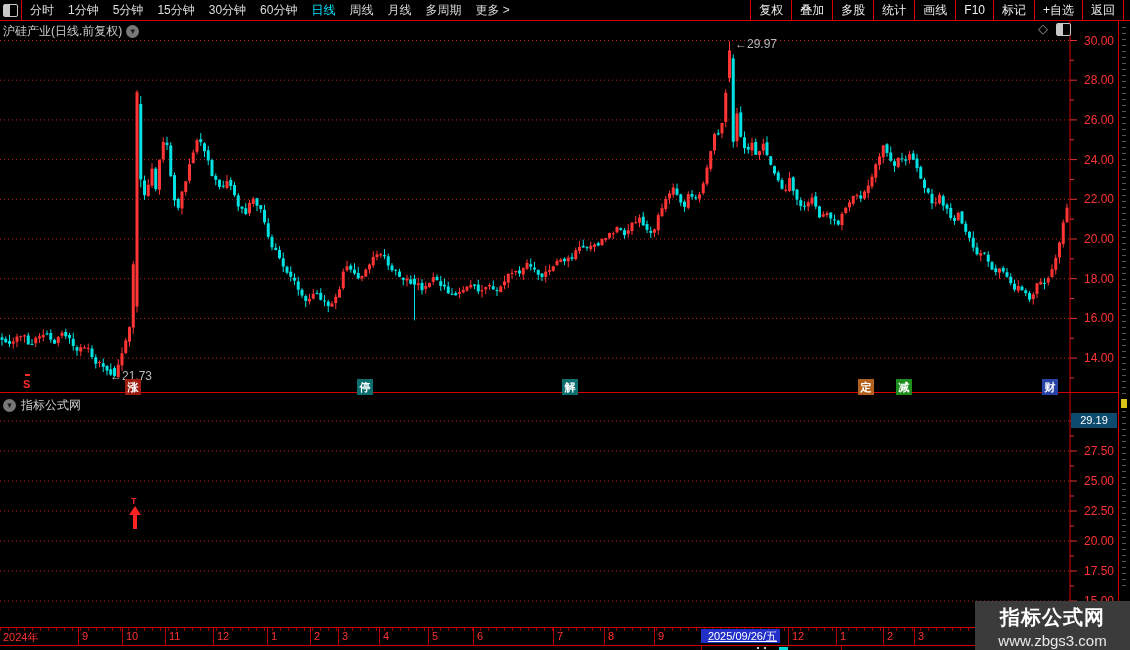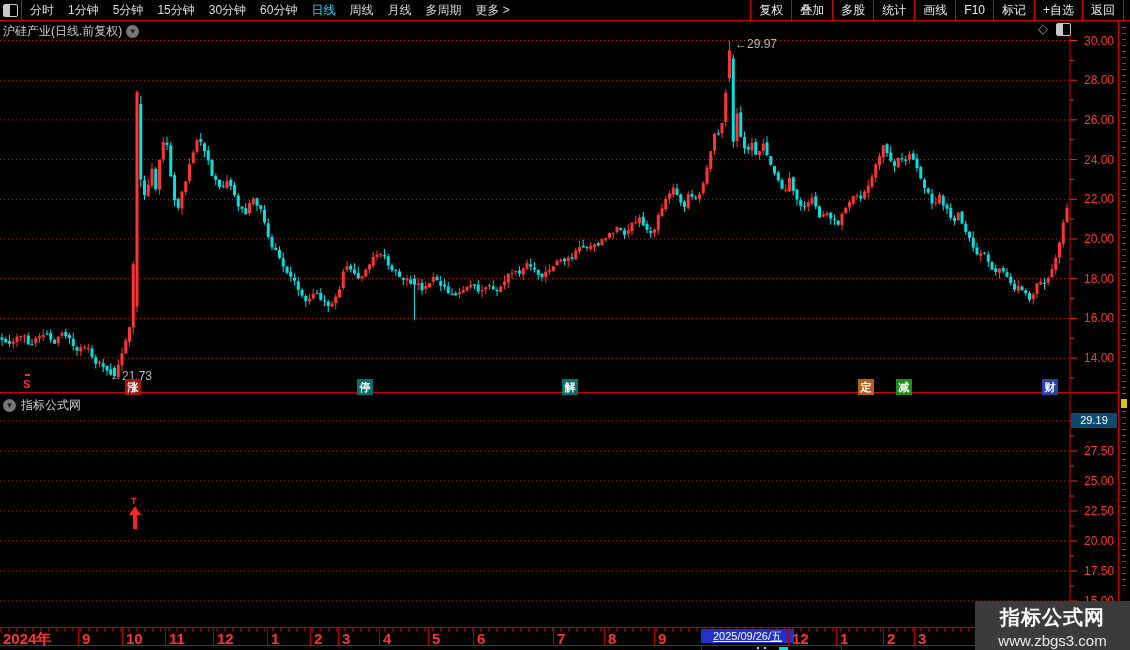--- a/index.html
+++ b/index.html
@@ -40,24 +40,24 @@
              font-size:11px;line-height:15px;text-align:center;z-index:3;}
   .sig-t{position:absolute;left:131px;top:496px;color:#ff2222;font-size:9px;font-weight:bold;z-index:3;}
   .sig-arrow-head{position:absolute;left:129px;top:506px;width:0;height:0;border-left:6px solid transparent;
                   border-right:6px solid transparent;border-bottom:9px solid #ff2222;z-index:3;}
   .sig-arrow-shaft{position:absolute;left:133px;top:514px;width:4px;height:15px;background:#ff2222;z-index:3;}
   
   #xaxis{position:absolute;left:0;top:627px;width:1130px;height:17px;border-top:1px solid #d40000;
          border-bottom:1px solid #d40000;background:#000;z-index:2;}
   #xaxis::before{content:"";position:absolute;left:0;top:0;width:1130px;height:3px;
          background:repeating-linear-gradient(90deg,#a00000 0 1px,transparent 1px 8px);}
-  .xlab{position:absolute;top:2px;color:#ff3333;font-size:15px;white-space:nowrap;font-weight:bold;}
+  .xlab{position:absolute;top:2px;color:#ff3333;font-size:11px;white-space:nowrap;}
   .xsep{position:absolute;top:0;height:17px;width:1px;background:#b00000;}
   .date-tag{position:absolute;top:1px;height:14px;background:#2230c8;color:#fff;font-size:11px;line-height:14px;
-            text-align:center;text-decoration:underline;padding:0 10px;white-space:nowrap;}
+            text-align:right;text-decoration:underline;padding:0 3px;white-space:nowrap;}
   
   #ministrip{position:absolute;left:1118px;top:21px;width:11px;height:606px;border-left:1px solid #d40000;
              border-right:1px solid #8a0000;z-index:2;background:#000;}
   #ministrip::before{content:"";position:absolute;left:3px;top:6px;width:4px;height:560px;opacity:.45;
              background:repeating-linear-gradient(180deg,#bdbdbd 0 1px,transparent 1px 6px);}
   .strip-yellow{position:absolute;left:2px;top:378px;width:6px;height:9px;background:#d8c318;}
   
   #bottomrow{position:absolute;left:0;top:646px;width:1130px;height:4px;background:#000;overflow:hidden;z-index:2;}
   .pb-cyan{position:absolute;left:779px;top:1px;width:9px;height:3px;background:#00dcdc;}
   .pb-dot{position:absolute;top:1px;width:2px;height:2px;background:#cfcfcf;}

